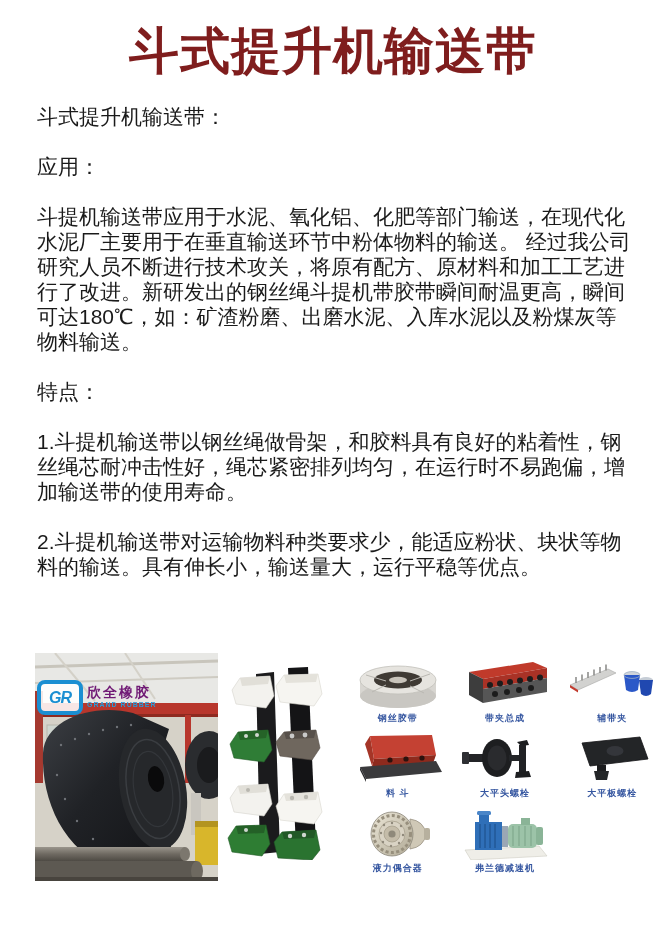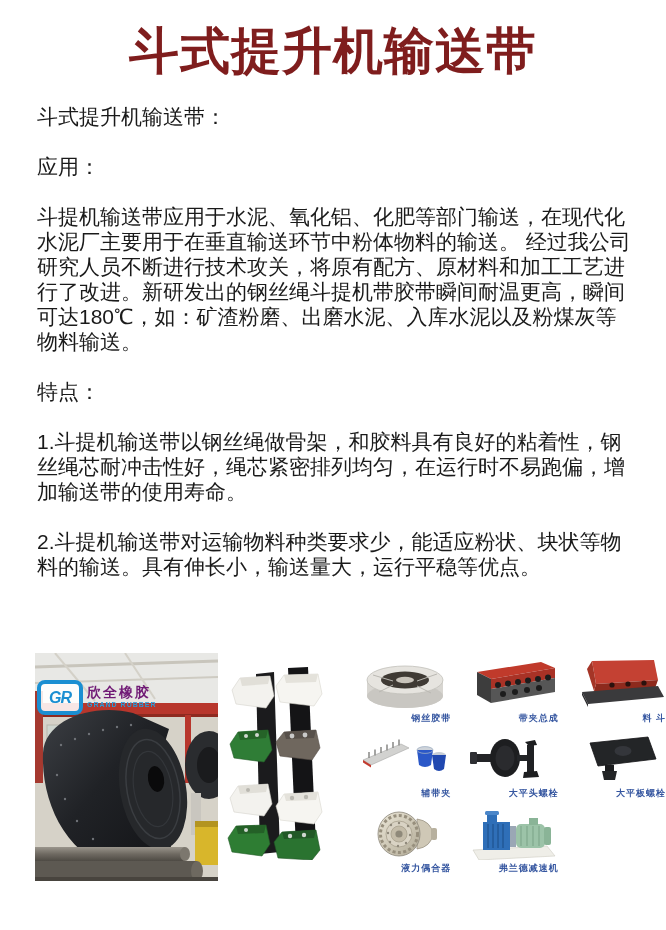--- a/index.html
+++ b/index.html
@@ -32,21 +32,21 @@
   .logo-en{font-size:7px;font-weight:700;color:#2a9ad8;letter-spacing:1px;line-height:9px;}
 
   
   .photo-buckets{position:absolute;left:226px;top:10px;width:110px;height:200px;background:#fff;}
 
   
   .product-grid{
     position:absolute;left:344px;top:2px;width:322px;height:225px;
     display:grid;grid-template-columns:repeat(3,1fr);grid-template-rows:repeat(3,75px);
   }
-  .cell{margin:0;display:flex;flex-direction:column;align-items:flex-end;justify-content:flex-end;padding-bottom:2px;}
+  .cell{margin:0;display:flex;flex-direction:column;align-items:center;justify-content:flex-end;padding-bottom:2px;}
   .thumb{width:92px;height:52px;display:flex;align-items:center;justify-content:center;}
   .cell figcaption{
     font-size:9px;font-weight:700;color:#3556a0;letter-spacing:1px;
     margin-top:2px;white-space:nowrap;
   }
 </style>
 </head>
 <body>
 
 <div class="page">
@@ -211,54 +211,54 @@
               <circle cx="72" cy="30" r="3"></circle>
             </g>
           </svg>
         </div>
         <figcaption>带夹总成</figcaption>
       </figure>
 
       <figure class="cell">
         <div class="thumb">
           <svg width="92" height="52" viewBox="0 0 92 52">
+            <polygon points="4,27 42,11 50,15 12,32" fill="#d2d2d0" stroke="#a8a8a6" stroke-width="0.6"></polygon>
+            <g stroke="#8f8f8d" stroke-width="1.6">
+              <line x1="10" y1="25" x2="10" y2="19"></line>
+                <line x1="16" y1="22.5" x2="16" y2="16.5"></line>
+              <line x1="22" y1="20" x2="22" y2="14"></line>
+                <line x1="28" y1="17.5" x2="28" y2="11.5"></line>
+              <line x1="34" y1="15" x2="34" y2="9"></line>
+                <line x1="40" y1="12.5" x2="40" y2="6.5"></line>
+            </g>
+            <polygon points="4,27 12,32 12,34.5 4,29.5" fill="#c23b2e"></polygon>
+            <ellipse cx="66" cy="17" rx="8" ry="3.4" fill="#cfd4da"></ellipse>
+            <path d="M58,17 L60,32 Q66,36 72,32 L74,17 Z" fill="#2b58c8"></path>
+            <ellipse cx="66" cy="17" rx="8" ry="3.4" fill="none" stroke="#9fb0c4" stroke-width="0.8"></ellipse>
+            <ellipse cx="80" cy="22" rx="7" ry="3" fill="#c6cdd6"></ellipse>
+            <path d="M73,22 L75,36 Q80,40 85,36 L87,22 Z" fill="#2048b0"></path>
+          </svg>
+        </div>
+        <figcaption>辅带夹</figcaption>
+      </figure>
+
+      <figure class="cell">
+        <div class="thumb">
+          <svg width="92" height="52" viewBox="0 0 92 52">
             <polygon points="18,3 80,2 84,22 22,26" fill="#c44133"></polygon>
             <polygon points="22,26 84,22 80,33 20,33" fill="#8e2a1d"></polygon>
             <polygon points="13,11 18,3 22,26 20,33" fill="#a53527"></polygon>
             <circle cx="38" cy="27" r="2.6" fill="#2a120e"></circle>
               <circle cx="54" cy="26" r="2.6" fill="#2a120e"></circle>
               <circle cx="70" cy="25" r="2.6" fill="#2a120e"></circle>
             <polygon points="8,34 84,28 90,39 14,46" fill="#3a3a3c"></polygon>
             <polygon points="8,34 14,46 14,49 8,37" fill="#29292b"></polygon>
           </svg>
         </div>
         <figcaption>料 斗</figcaption>
-      </figure>
-
-      <figure class="cell">
-        <div class="thumb">
-          <svg width="92" height="52" viewBox="0 0 92 52">
-            <polygon points="4,27 42,11 50,15 12,32" fill="#d2d2d0" stroke="#a8a8a6" stroke-width="0.6"></polygon>
-            <g stroke="#8f8f8d" stroke-width="1.6">
-              <line x1="10" y1="25" x2="10" y2="19"></line>
-                <line x1="16" y1="22.5" x2="16" y2="16.5"></line>
-              <line x1="22" y1="20" x2="22" y2="14"></line>
-                <line x1="28" y1="17.5" x2="28" y2="11.5"></line>
-              <line x1="34" y1="15" x2="34" y2="9"></line>
-                <line x1="40" y1="12.5" x2="40" y2="6.5"></line>
-            </g>
-            <polygon points="4,27 12,32 12,34.5 4,29.5" fill="#c23b2e"></polygon>
-            <ellipse cx="66" cy="17" rx="8" ry="3.4" fill="#cfd4da"></ellipse>
-            <path d="M58,17 L60,32 Q66,36 72,32 L74,17 Z" fill="#2b58c8"></path>
-            <ellipse cx="66" cy="17" rx="8" ry="3.4" fill="none" stroke="#9fb0c4" stroke-width="0.8"></ellipse>
-            <ellipse cx="80" cy="22" rx="7" ry="3" fill="#c6cdd6"></ellipse>
-            <path d="M73,22 L75,36 Q80,40 85,36 L87,22 Z" fill="#2048b0"></path>
-          </svg>
-        </div>
-        <figcaption>辅带夹</figcaption>
       </figure>
 
       <figure class="cell">
         <div class="thumb">
           <svg width="92" height="52" viewBox="0 0 92 52">
             <rect x="6" y="21" width="20" height="8" fill="#232427"></rect>
             <rect x="3" y="19" width="7" height="12" rx="1" fill="#2e2f33"></rect>
             <ellipse cx="38" cy="25" rx="15" ry="19" fill="#1d1e20"></ellipse>
             <ellipse cx="38" cy="25" rx="9.5" ry="12.5" fill="#2a2b2e"></ellipse>
             <rect x="50" y="22" width="10" height="6" fill="#232528"></rect>

